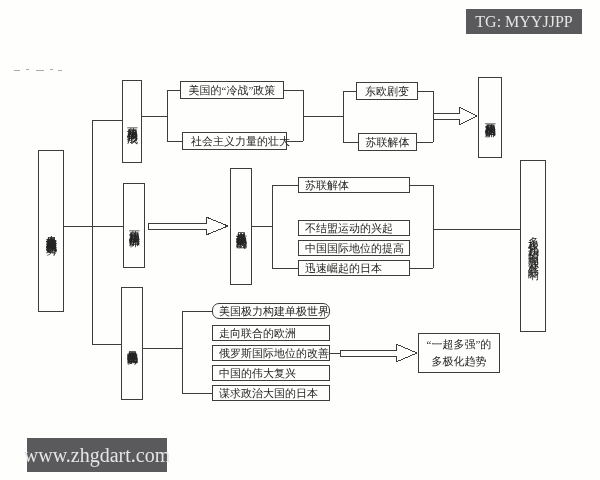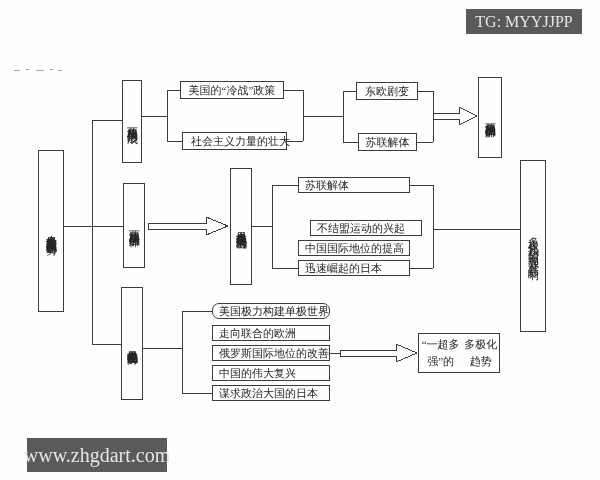--- a/index.html
+++ b/index.html
@@ -19,21 +19,21 @@
   .hbox {
     position:absolute; box-sizing:border-box;
     border:1px solid #3c3c3c; background:#fefefd;
     display:flex; align-items:center; justify-content:flex-start;
     font-size:11px; line-height:1; white-space:nowrap; padding:0 4px 0 6px;
   }
   .hbox.center { justify-content:center; padding:0 3px; }
   .multiline {
     position:absolute; box-sizing:border-box;
     border:1px solid #3c3c3c; background:#fefefd;
-    display:flex; flex-direction:row; align-items:center; justify-content:center;
+    display:flex; flex-direction:column; align-items:center; justify-content:center;
     font-size:11px; line-height:1.55; text-align:center;
   }
   .badge {
     position:absolute; background:#5a5a5c; color:#e5e5e5;
     font-family:Liberation Serif, serif;
     display:flex; align-items:center; justify-content:center;
   }
 </style>
 </head>
 <body>
@@ -101,21 +101,21 @@
   <div class="hbox center" style="left:182px; top:132px; width:105px; height:18px;padding-left:15px;">社会主义力量的壮大</div>
 
   <div class="hbox center" style="left:356px; top:82px; width:62px; height:18px;">东欧剧变</div>
   <div class="hbox center" style="left:358px; top:133px; width:59px; height:18px;">苏联解体</div>
 
   <div class="vbox" style="left:478px; top:77px; width:24px; height:81px;">两极格局的解体</div>
 
   <div class="vbox" style="left:230px; top:168px; width:22px; height:117px; letter-spacing:0.7px;">世界多极化趋势的出现</div>
 
   <div class="hbox" style="left:298px; top:177px; width:112px; height:16px;">苏联解体</div>
-  <div class="hbox" style="left:298px; top:220px; width:112px; height:16px;margin-left:12px;">不结盟运动的兴起</div>
+  <div class="hbox" style="left:298px; top:220px; width:112px; height:16px;">不结盟运动的兴起</div>
   <div class="hbox" style="left:298px; top:260px; width:112px; height:16px;">迅速崛起的日本</div>
   <div class="hbox" style="left:298px; top:240px; width:112px; height:16px;">中国国际地位的提高</div>
 
   <div class="vbox" style="left:520px; top:160px; width:26px; height:172px; letter-spacing:3px;">多极化趋势的加强及其影响</div>
 
   <div class="hbox" style="left:212px; top:303px; width:118px; height:16px;border-radius:7px;">美国极力构建单极世界</div>
   <div class="hbox" style="left:212px; top:325px; width:118px; height:16px;">走向联合的欧洲</div>
   <div class="hbox" style="left:212px; top:345px; width:118px; height:16px;">俄罗斯国际地位的改善</div>
   <div class="hbox" style="left:212px; top:365px; width:118px; height:16px;">中国的伟大复兴</div>
   <div class="hbox" style="left:212px; top:385px; width:118px; height:16px;">谋求政治大国的日本</div>

